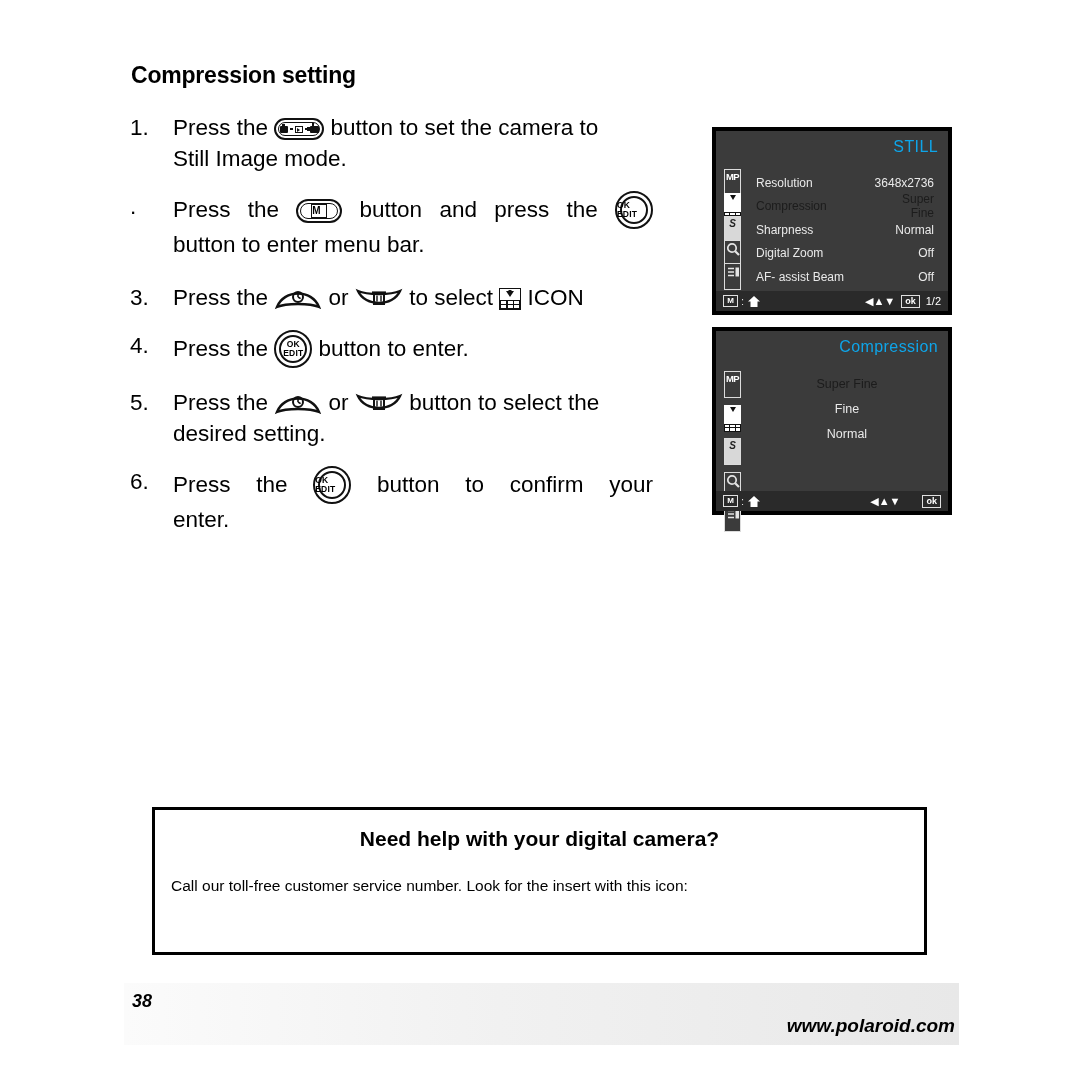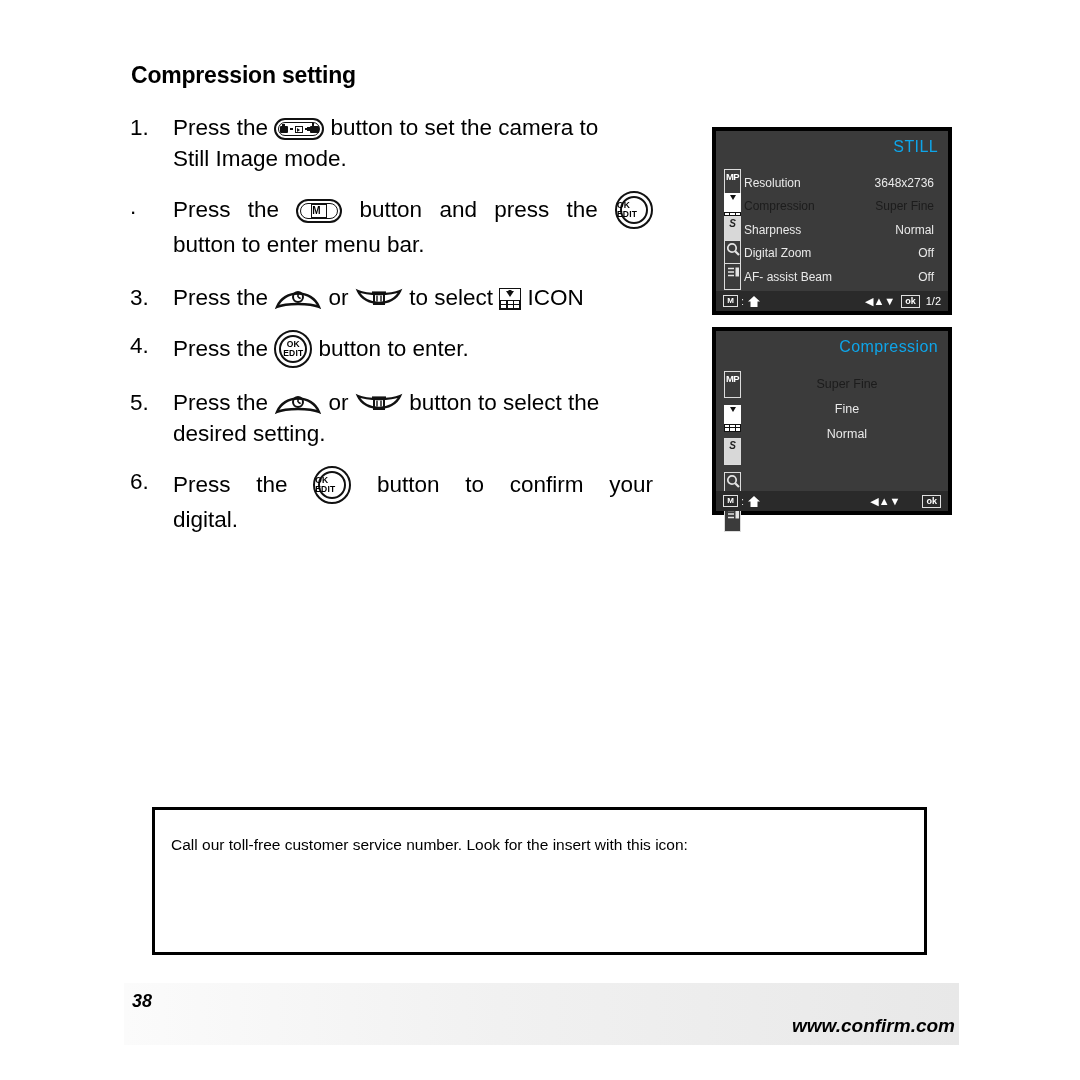--- a/index.html
+++ b/index.html
@@ -128,21 +128,21 @@
   #lcd1 { left: 712px; top: 127px; }
   #lcd2 { left: 712px; top: 327px; }
   .lcd-title {
     position: absolute; right: 10px; top: 7px;
     font-size: 16px; color: #0ea5e9; letter-spacing: 0.4px;
   }
   .lcd-rows { position: absolute; left: 8px; right: 8px; top: 40px; }
   .lcd-row {
     display: flex; align-items: center; height: 23.5px;
   }
-  .lcd-row .lbl { margin-left: 3px; width: 120px; font-size: 12px; }
+  .lcd-row .lbl { margin-left: 15px; width: 120px; font-size: 12px; }
   .lcd-row .val { flex:1 1 auto; text-align: right; padding-right: 6px; font-size: 12px; }
   .dim { color: #1c1c1c; }
   .lcd-status {
     position: absolute; left: 0; right: 0; bottom: 0; height: 20px;
     background: #2a2a2a; display: flex; align-items: center; padding: 0 7px;
     box-sizing: border-box;
   }
   .st-left { display: flex; align-items: center; gap: 2px; }
   .st-right { margin-left: auto; display: flex; align-items: center; gap: 6px; }
   .mbox {
@@ -348,21 +348,21 @@
         <div class="ln1">
           <span>Press the</span>
           <span class="ic btn-ok">
             <span class="okt">
               <span>OK</span><br>
               <span>EDIT</span>
             </span>
           </span>
           <span>button to confirm your</span>
         </div>
-        <span class="ln2">digital.</span>
+        <span class="ln2">enter.</span>
       </div>
     </div>
 
   </div>
 
   <div class="lcd" id="lcd1">
     <div class="lcd-title">STILL</div>
     <div class="lcd-rows">
 
       <div class="lcd-row">
@@ -483,21 +483,22 @@
         </span>
       </span>
       <span class="st-right" style="gap:22px;">
         <span class="arrows">◀▲▼</span>
         <span class="okbox">ok</span>
       </span>
     </div>
   </div>
 
   <div class="helpbox">
+    <div class="help-title">Need help with your digital camera?</div>
     <div class="help-line1">Call our toll-free customer service number. Look for the insert with this icon:</div>
   </div>
 
   <div class="footer">
     <div class="pg">38</div>
-    <div class="url">www.confirm.com</div>
+    <div class="url">www.polaroid.com</div>
   </div>
 
 </div>
 
 </body></html>

